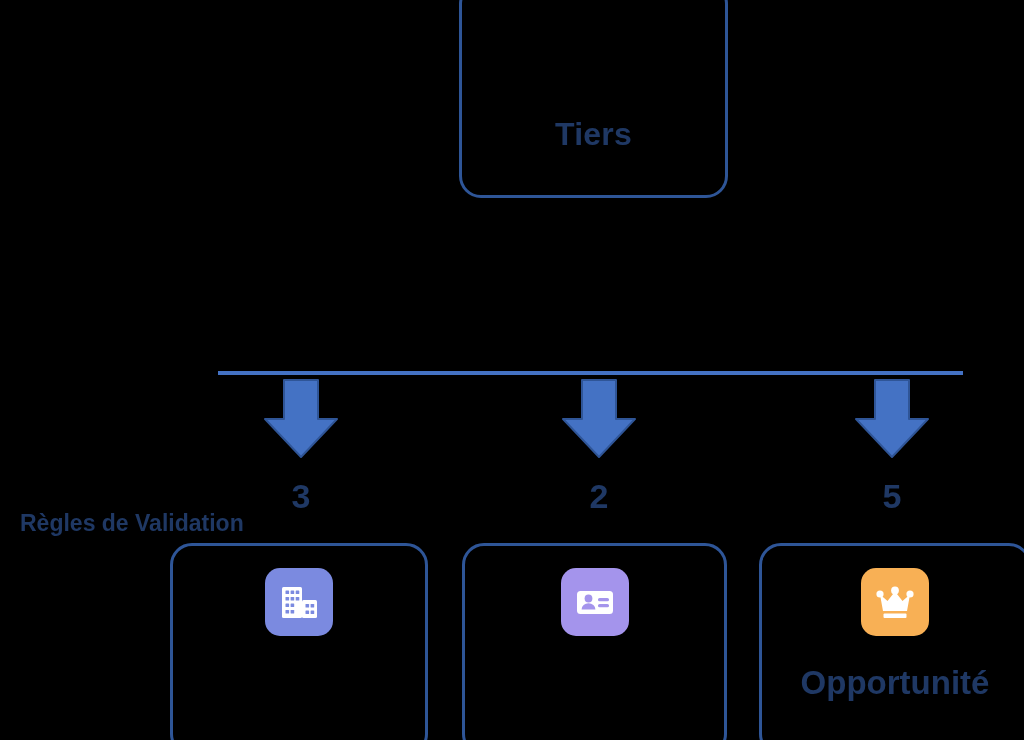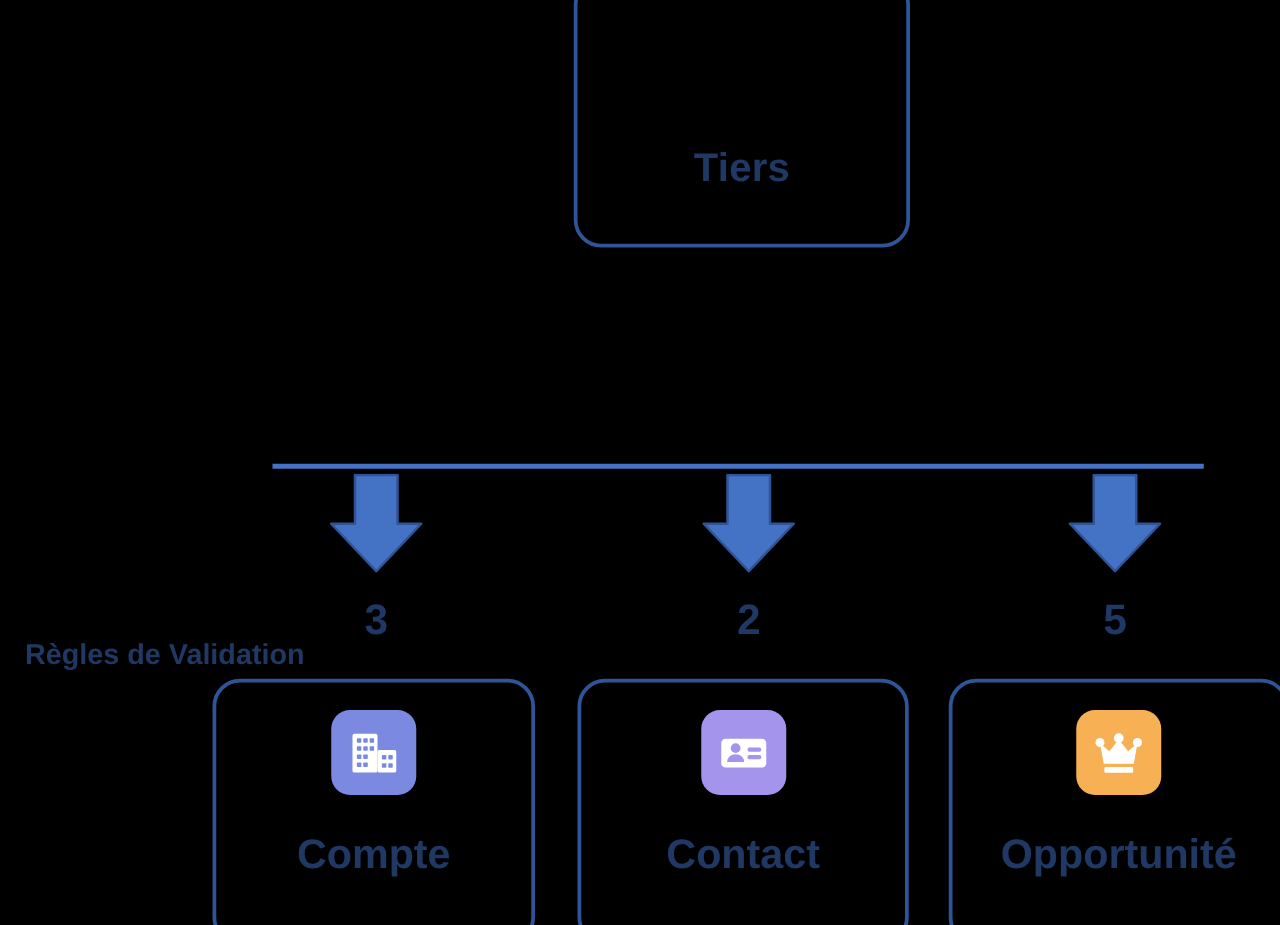--- a/index.html
+++ b/index.html
@@ -187,36 +187,34 @@
         <rect x="12.6" y="22.5" width="3.6" height="3.6" rx="0.6" fill="#7B8AE0"></rect>
         <rect x="7.5" y="29" width="3.6" height="3.6" rx="0.6" fill="#7B8AE0"></rect>
         <rect x="12.6" y="29" width="3.6" height="3.6" rx="0.6" fill="#7B8AE0"></rect>
 
         <rect x="27.5" y="23" width="3.6" height="3.6" rx="0.6" fill="#7B8AE0"></rect>
         <rect x="32.6" y="23" width="3.6" height="3.6" rx="0.6" fill="#7B8AE0"></rect>
         <rect x="27.5" y="29.5" width="3.6" height="3.6" rx="0.6" fill="#7B8AE0"></rect>
         <rect x="32.6" y="29.5" width="3.6" height="3.6" rx="0.6" fill="#7B8AE0"></rect>
       </svg>
     </div>
-    <div class="entity-label">Compte</div>
   </div>
 
   <div class="entity-box" id="box-contact">
     <div class="entity-icon" style="background:#A494EC;">
       <svg width="42" height="42" viewBox="0 0 42 42">
         <rect x="3" y="10" width="36" height="23" rx="3.5" fill="#FFFFFF"></rect>
 
         <circle cx="14.5" cy="17.5" r="3.9" fill="#A494EC"></circle>
         <path d="M 7.6 28.5 a 6.9 6.2 0 0 1 13.8 0 Z" fill="#A494EC"></path>
 
         <rect x="24" y="17" width="11" height="3.3" rx="1.6" fill="#A494EC"></rect>
         <rect x="24" y="23" width="11" height="3.3" rx="1.6" fill="#A494EC"></rect>
       </svg>
     </div>
-    <div class="entity-label">Contact</div>
   </div>
 
   <div class="entity-box" id="box-opportunite">
     <div class="entity-icon" style="background:#F8B055;">
       <svg width="42" height="42" viewBox="0 0 42 42">
         <circle cx="6" cy="13" r="3.6" fill="#FFFFFF"></circle>
         <circle cx="21" cy="9.5" r="3.9" fill="#FFFFFF"></circle>
         <circle cx="36" cy="13" r="3.6" fill="#FFFFFF"></circle>
         <path d="M 6 13.5 L 9 30 L 33 30 L 36 13.5 L 28.5 20 L 21 10.5 L 13.5 20 Z" fill="#FFFFFF"></path>
         <rect x="9.5" y="32.5" width="23" height="4.6" rx="1" fill="#FFFFFF"></rect>

